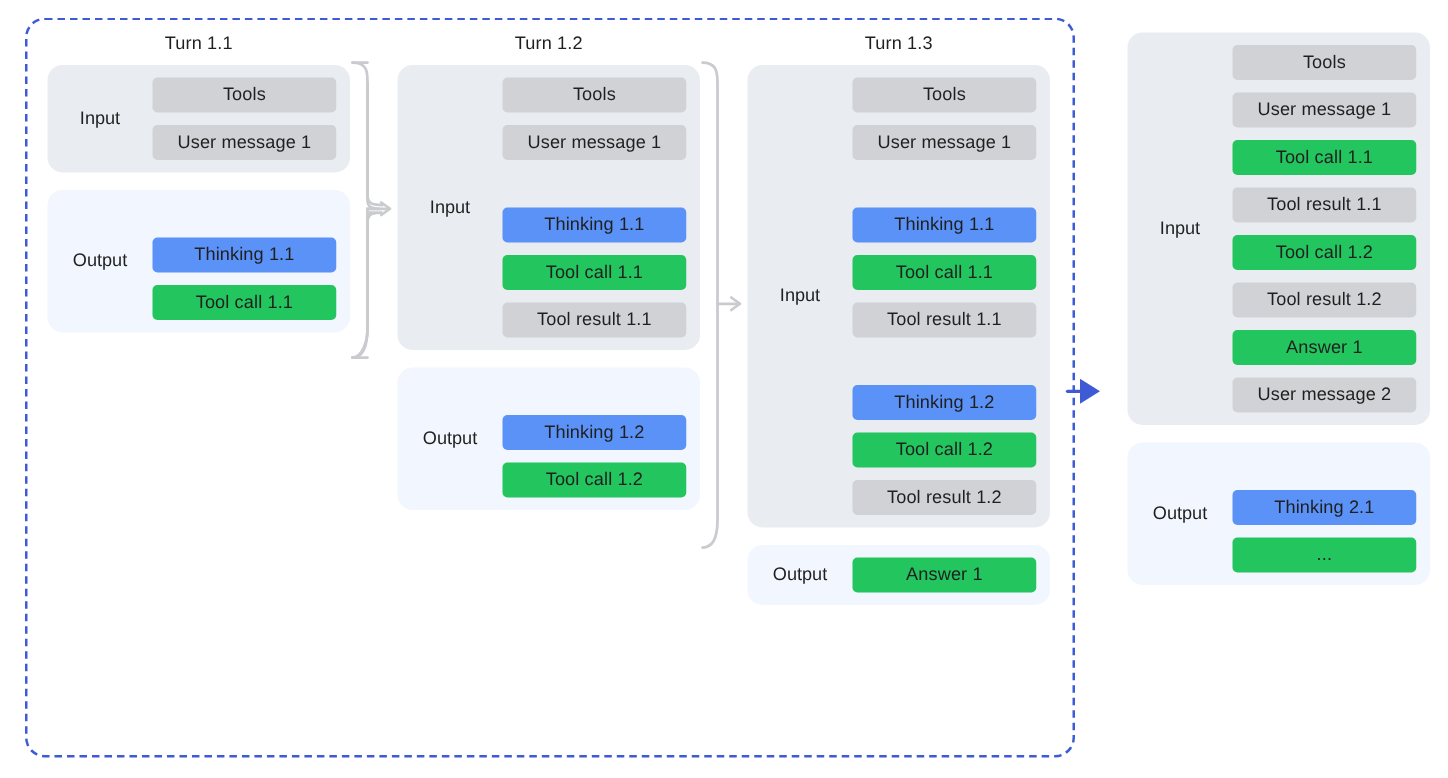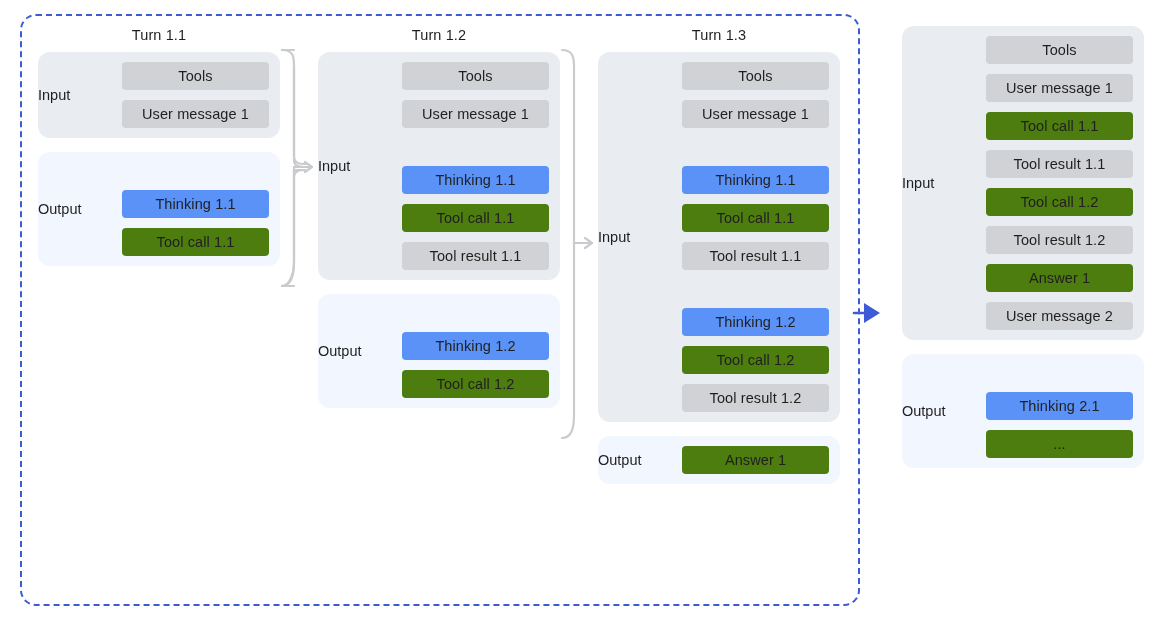--- a/index.html
+++ b/index.html
@@ -52,21 +52,21 @@
     align-items: center;
     box-sizing: border-box;
   }
   .section.input  { background: #e9ecf1; }
   .section.output { background: #f2f6fe; }
   .section + .section { margin-top: 14px; }
 
   .section-label {
     width: 84px;
     flex: 0 0 84px;
-    text-align: left;
+    text-align: center;
     font-size: 14.5px;
     color: #1f1f1f;
     line-height: 18px;
   }
   .chips {
     flex: 1 1 auto;
     display: flex;
     flex-direction: column;
     gap: 10px;
   }
@@ -76,21 +76,21 @@
     display: flex;
     align-items: center;
     justify-content: center;
     font-size: 14.5px;
     color: #1f1f1f;
     letter-spacing: .1px;
     box-sizing: border-box;
   }
   .chip.gray       { background: #d0d2d5; }
   .chip.blue       { background: #5b92f7; margin-top: 28px; }
-  .chip.lightblue  { background: #4d7c0f; }
+  .chip.lightblue  { background: #22c55e; }
 
   
   .connector {
     position: absolute;
     pointer-events: none;
   }
 
   
   #turn-arrow {
     position: absolute;

